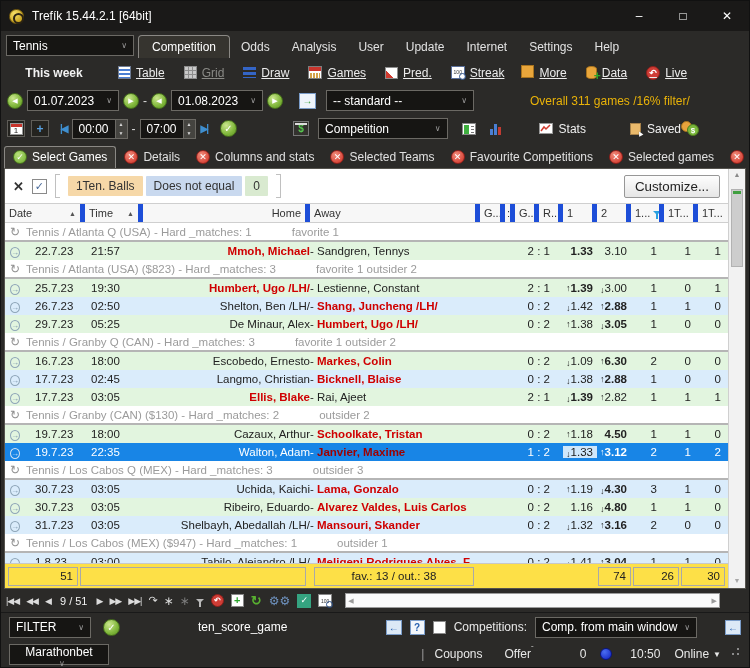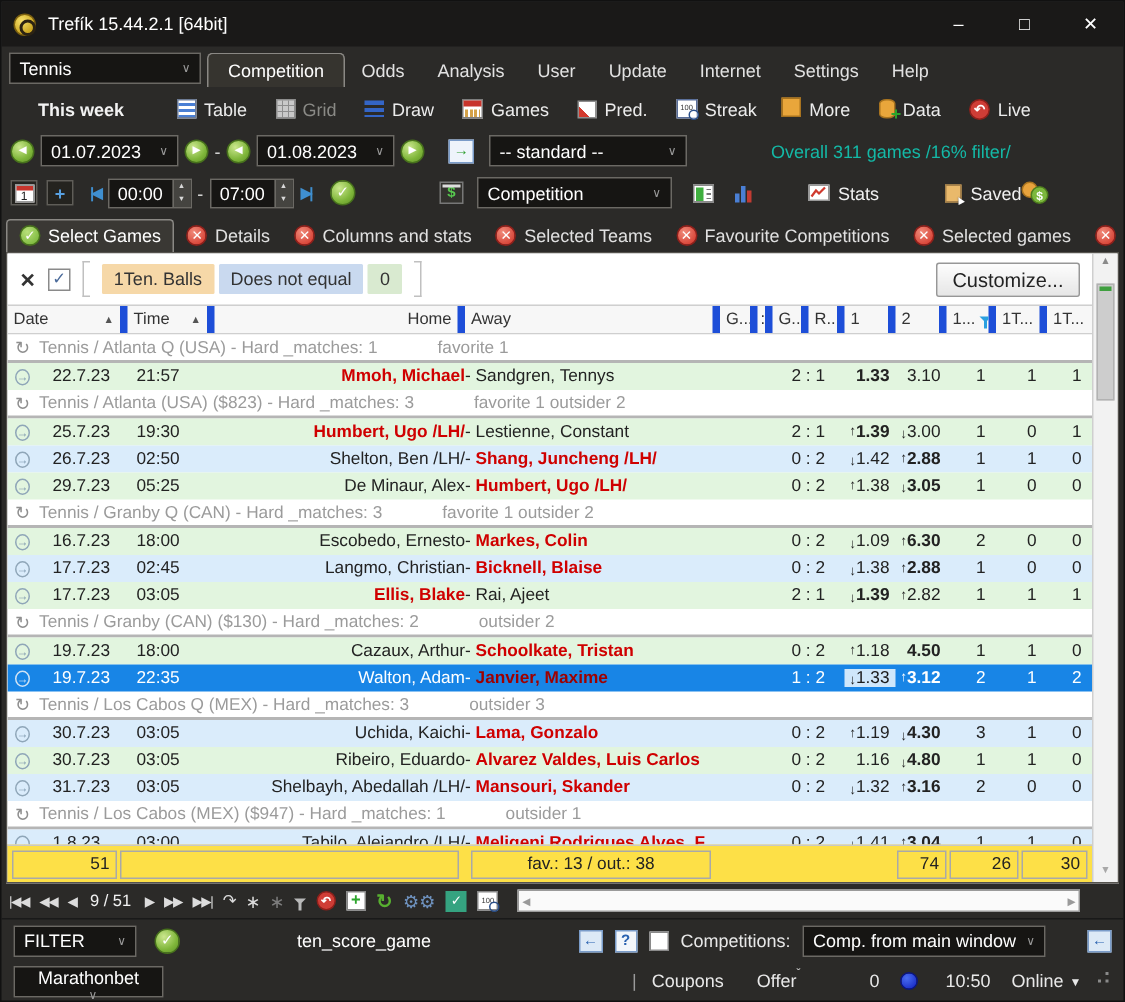--- a/index.html
+++ b/index.html
@@ -23,21 +23,21 @@
   .dd .caret{color:#9a9a9a;font-size:8px;margin-left:6px;}
   .sport-dd{width:128px;margin-bottom:2px;}
   .menu-items{display:flex;align-items:flex-end;margin-left:4px;}
   .menu-item{padding:4px 11px;color:#e2e2e2;}
   .menu-item.active{background:#36342f;border:1px solid #8a8884;border-bottom:none;border-radius:4px 4px 0 0;
                     color:#fff;padding:4px 13px;}
   
   .ribbon{height:29px;display:flex;align-items:center;flex:0 0 auto;}
   .this-week{width:106px;text-align:center;font-weight:bold;color:#f2f2f2;}
   .ribbon-buttons{display:flex;gap:13px;margin-left:8px;align-items:center;}
-  .rbtn{display:flex;align-items:center;gap:5px;color:#ececec;padding:2px 3px;}
+  .rbtn{display:flex;align-items:center;gap:5px;color:#ececec;padding:2px 3px;text-decoration:underline;}
   .rbtn.disabled{color:#8a8a86;}
   .ico{display:inline-block;position:relative;flex:0 0 auto;}
   .i-table{width:13px;height:13px;background:#fff;border:1px solid #6d7b94;
            background-image:repeating-linear-gradient(to bottom,#fff 0 2px,#4a7fd4 2px 4px);}
   .i-grid{width:13px;height:13px;background:#c9c9c9;border:1px solid #8d8d8d;
           background-image:repeating-linear-gradient(to bottom,transparent 0 3px,#8d8d8d 3px 4px),
                            repeating-linear-gradient(to right,transparent 0 3px,#8d8d8d 3px 4px);}
   .i-draw{width:13px;height:11px;background-image:repeating-linear-gradient(to bottom,#3465c6 0 3px,transparent 3px 5px);}
   .i-games{width:14px;height:13px;background:#fff;border:1px solid #7d7d7d;}
   .i-games::before{content:"";position:absolute;left:0;right:0;top:0;height:4px;background:#c8342c;}
@@ -58,22 +58,22 @@
   .row-bar{display:flex;align-items:center;padding:0 6px;flex:0 0 auto;}
   .daterow{height:27px;}
   .timerow{height:29px;}
   .btn-gc{width:16px;height:16px;border-radius:50%;border:1px solid #47711c;flex:0 0 auto;
           background:radial-gradient(circle at 35% 30%,#cbe78e,#7fb63a 60%,#5d8f26);
           color:#fff;font-size:7px;line-height:14px;text-align:center;}
   .dd-date{width:92px;margin:0 4px;}
   .dash{color:#ddd;margin:0 4px;}
   .btn-go{width:17px;height:16px;background:#eef4fb;border:1px solid #7a9cc9;color:#2e9e2e;font-weight:bold;
           font-size:10px;line-height:14px;text-align:center;margin-left:16px;}
-  .dd-standard{width:132px;margin-left:10px;}
-  .overall{margin-left:56px;color:#14b8a6;}
+  .dd-standard{width:148px;margin-left:10px;}
+  .overall{margin-left:56px;color:#eab308;}
   .btn-sq{width:18px;height:17px;background:#24231f;border:1px solid #5f5d58;display:flex;align-items:center;
           justify-content:center;margin-right:6px;flex:0 0 auto;}
   .i-cal2{width:13px;height:12px;background:#fff;border:1px solid #999;position:relative;}
   .i-cal2::before{content:"";position:absolute;left:0;right:0;top:0;height:3px;background:#c8342c;}
   .i-cal2::after{content:"1";position:absolute;left:0;right:0;bottom:-1px;text-align:center;font-size:8px;color:#222;}
   .i-move{color:#58a0e0;font-weight:bold;font-size:12px;}
   .skip{color:#3f8fd0;font-size:10px;font-weight:bold;letter-spacing:-2px;margin:0 5px;flex:0 0 auto;}
   .spin{width:56px;height:20px;background:#161513;border:1px solid #6b6964;display:flex;align-items:stretch;flex:0 0 auto;}
   .spin .val{flex:1;color:#fff;display:flex;align-items:center;padding-left:6px;}
   .spin .arrows{width:12px;background:#454440;border-left:1px solid #6b6964;display:flex;flex-direction:column;}

